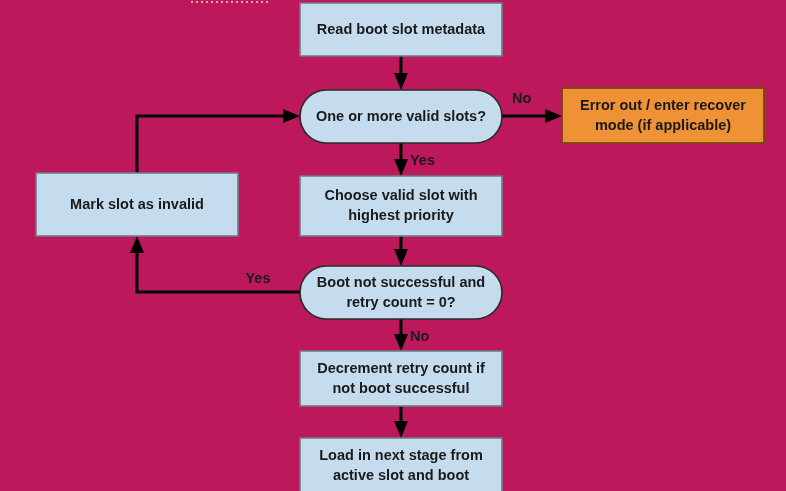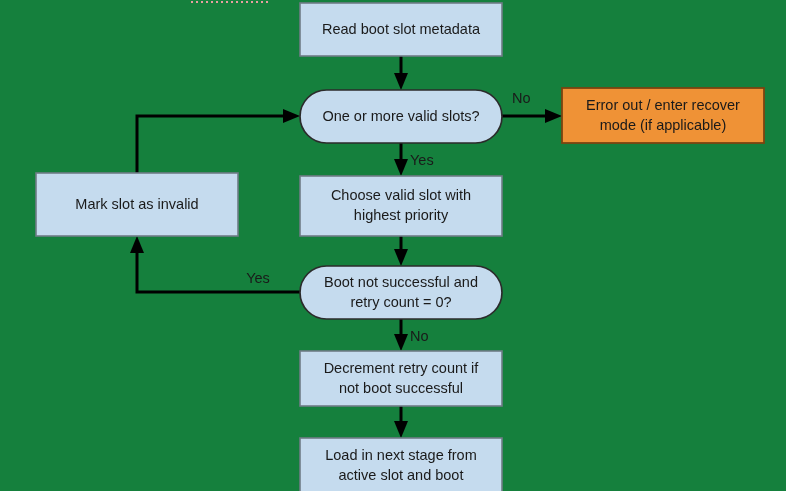--- a/index.html
+++ b/index.html
@@ -4,23 +4,24 @@
 <style>
   html, body {
     margin: 0;
     padding: 0;
     background: #ffffff;
   }
   #canvas {
     position: relative;
     width: 786px;
     height: 491px;
-    background: #15803d;
+    background: #be185d;
     overflow: hidden;
     font-family: "Liberation Sans", sans-serif;
+    font-weight: bold;
   }
   #flow-svg {
     position: absolute;
     left: 0;
     top: 0;
     width: 786px;
     height: 491px;
   }
   .node-label {
     font-family: "Liberation Sans", sans-serif;

